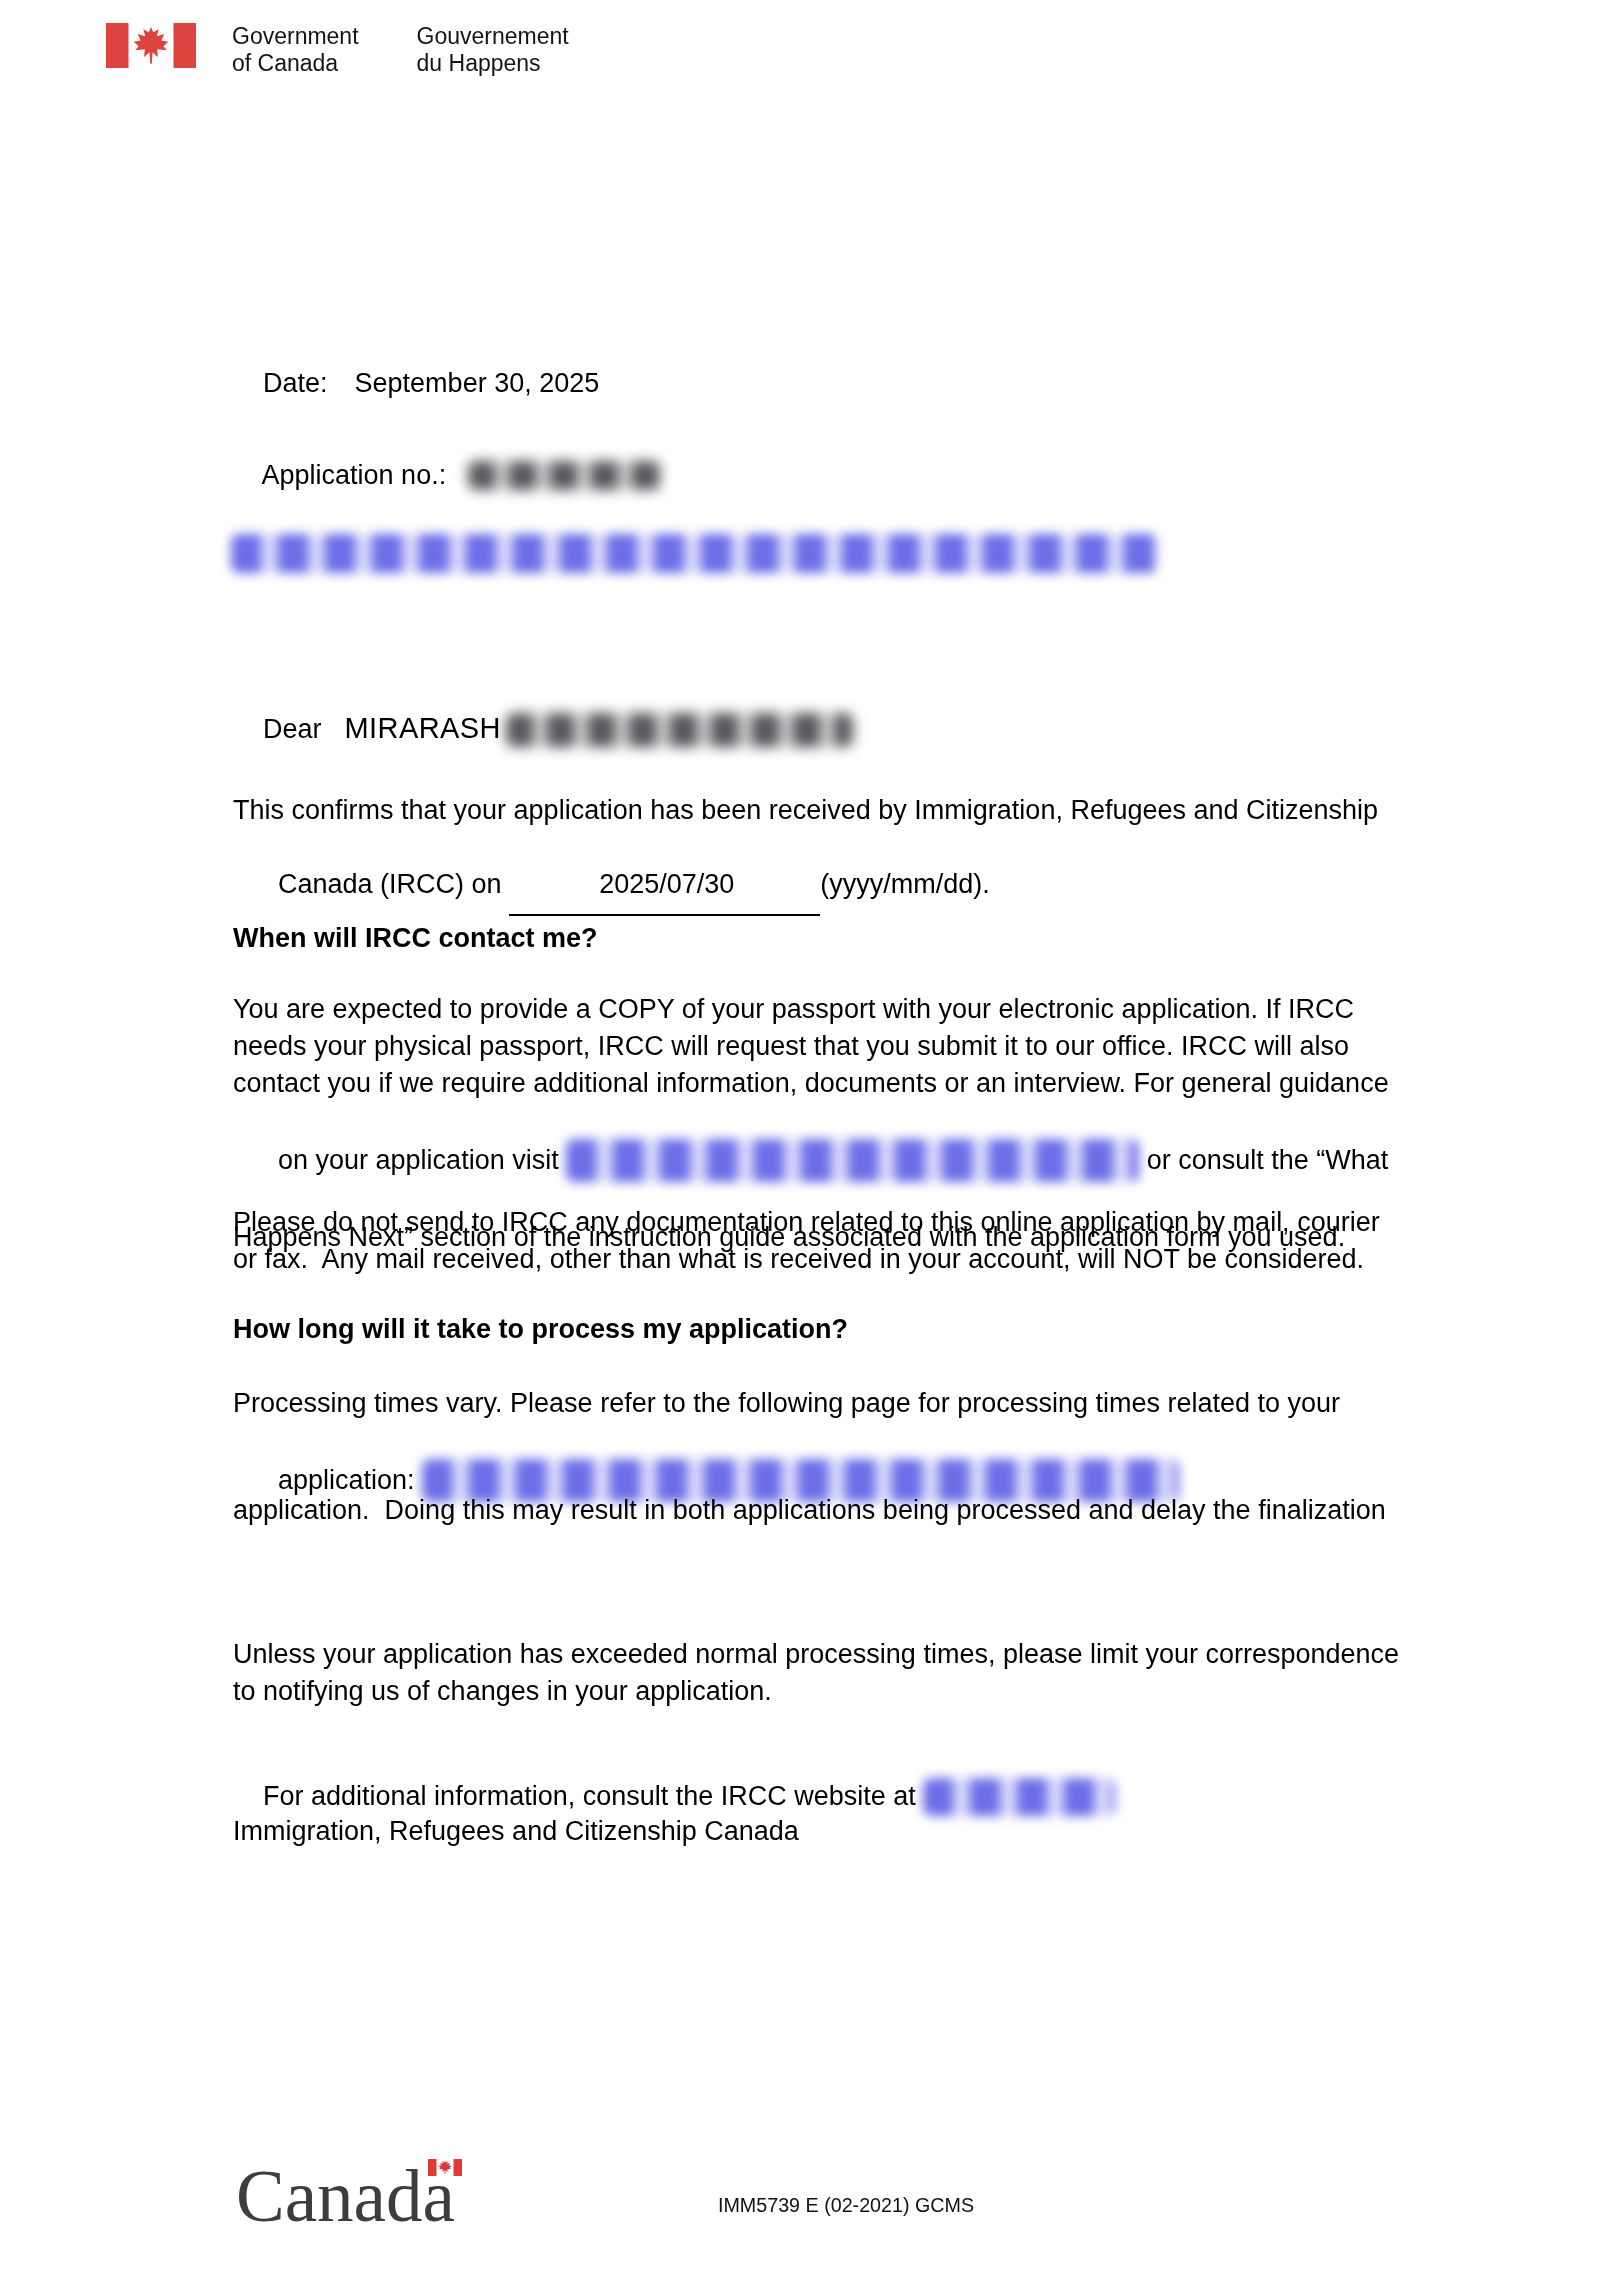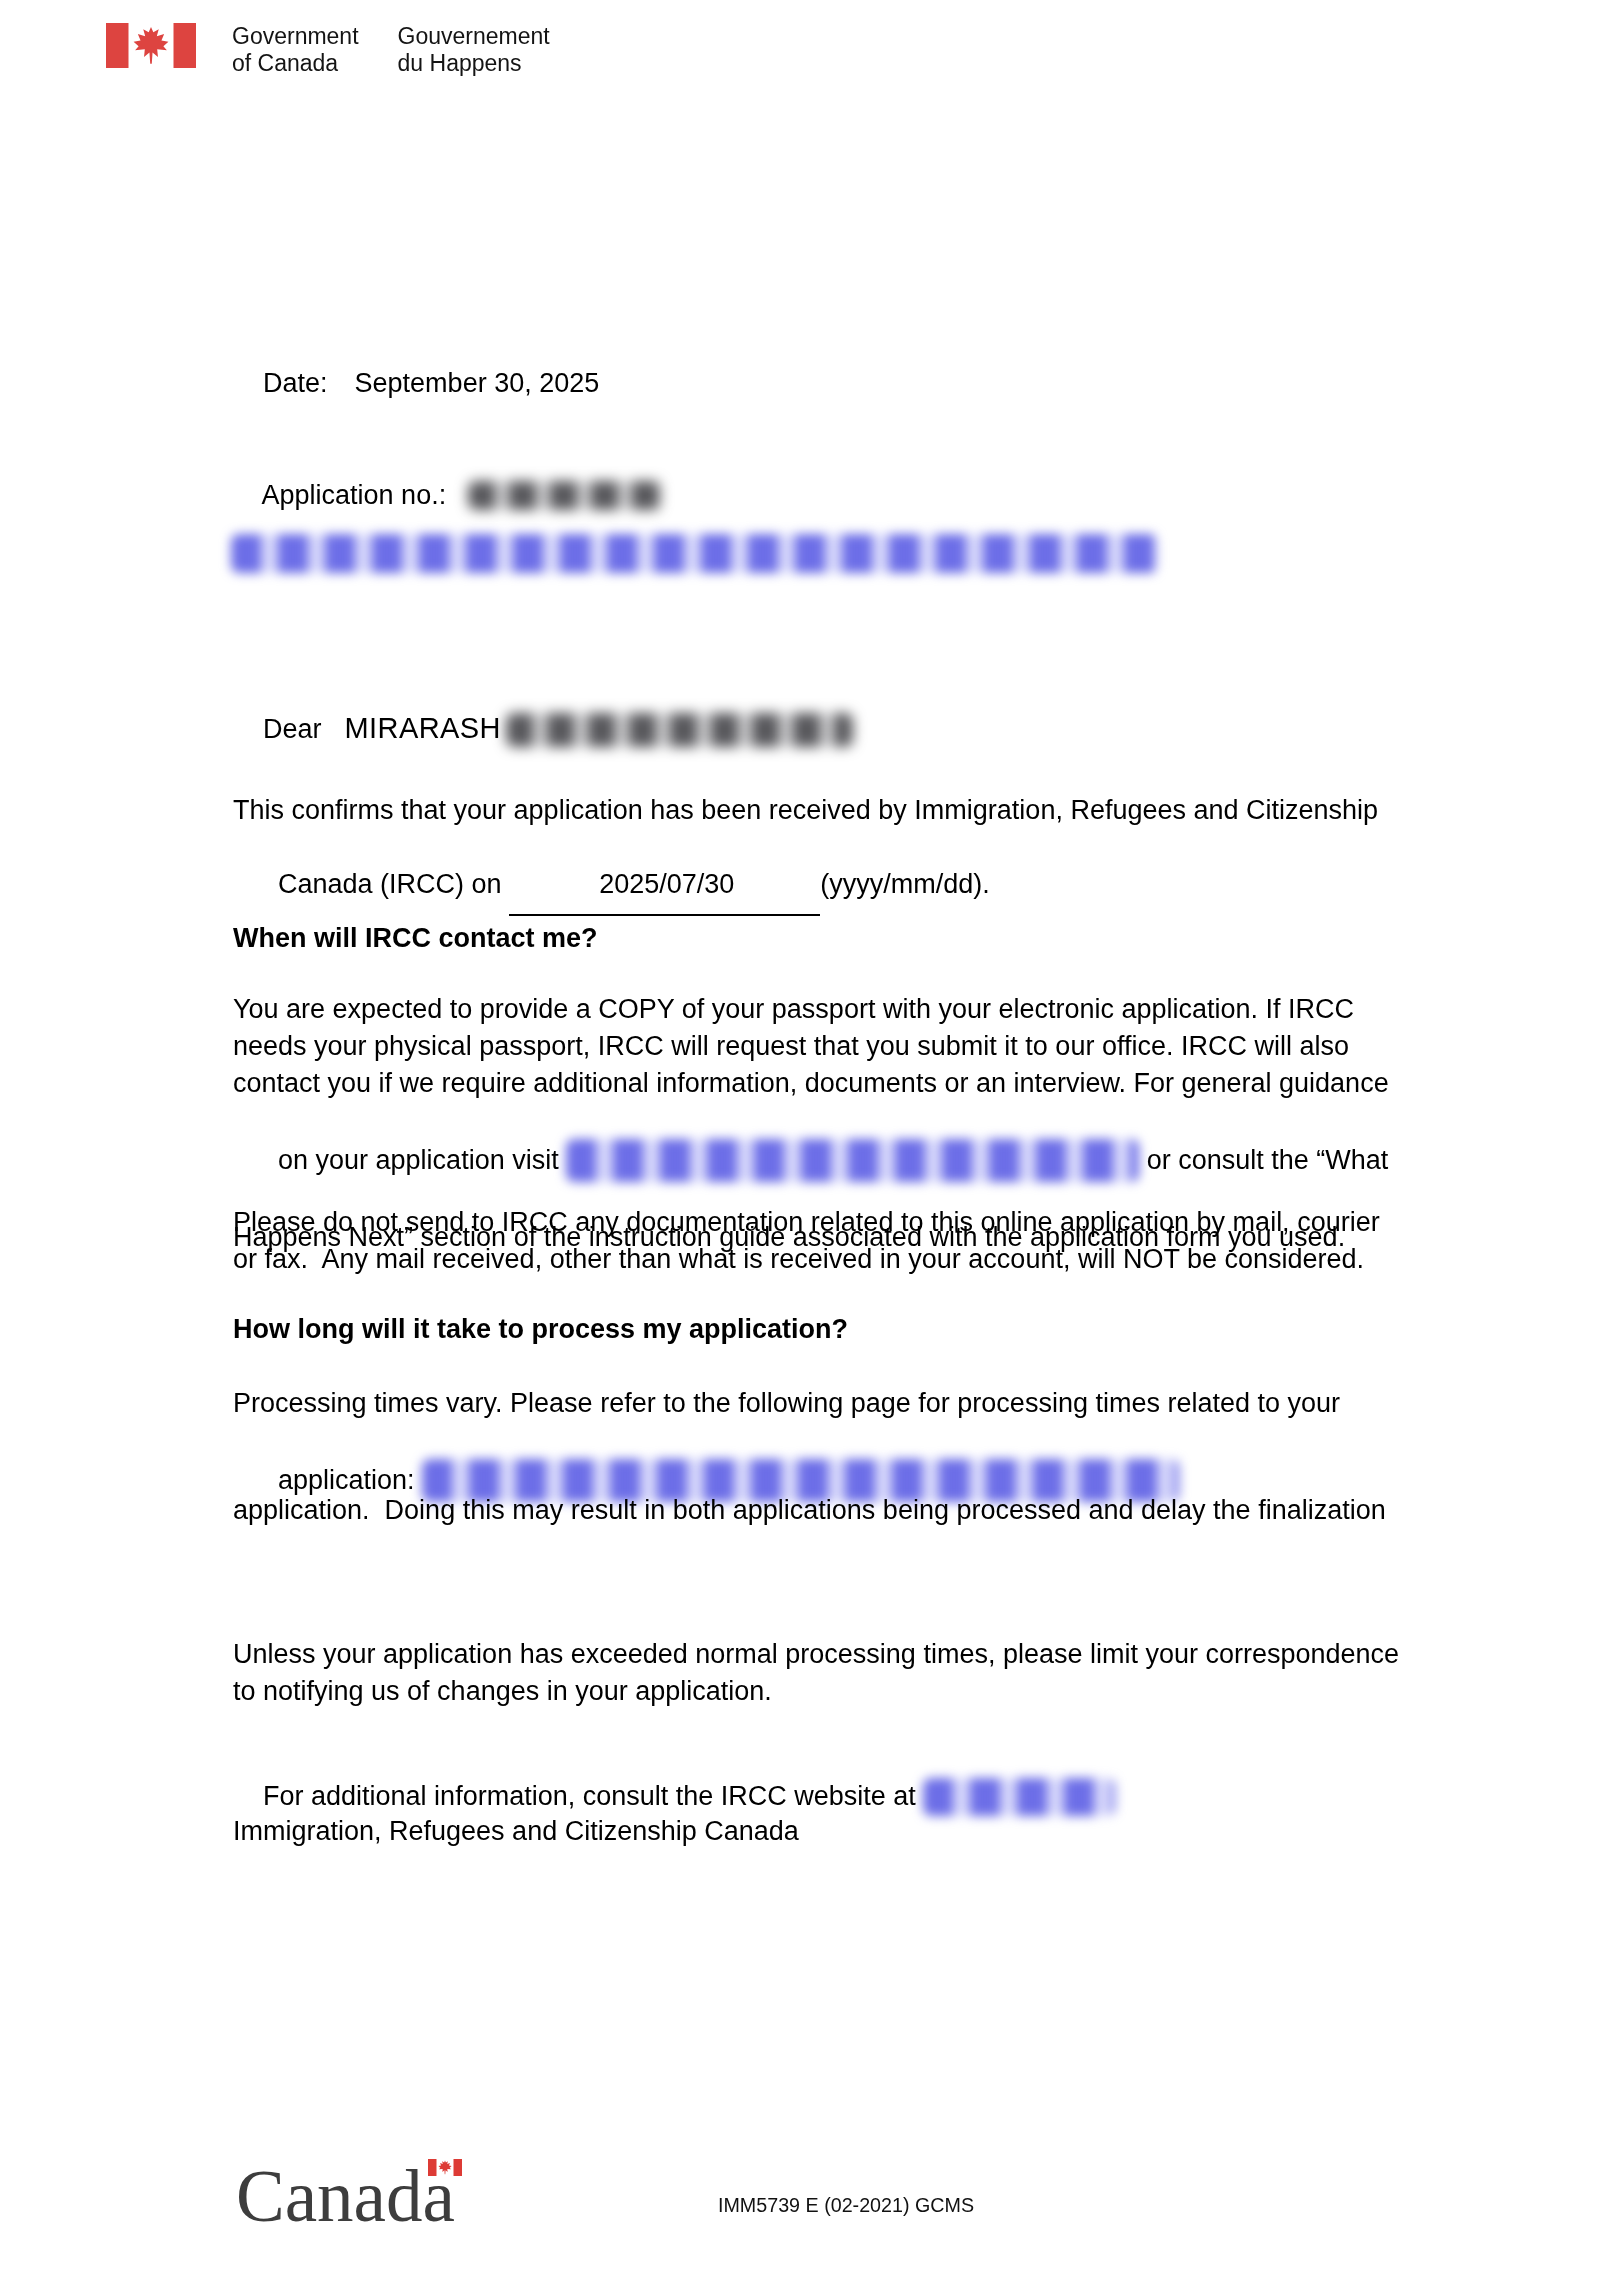--- a/index.html
+++ b/index.html
@@ -5,21 +5,21 @@
   html,body { margin:0; padding:0; background:#ffffff; }
   .page {
     position:relative; width:1621px; height:2234px; background:#ffffff;
     font-family:"Liberation Sans", sans-serif; color:#000; overflow:hidden;
   }
 
   
   .gov-logo { position:absolute; left:106px; top:23px; display:flex; align-items:flex-start; }
   .gov-flag { width:90px; height:45px; display:block; }
   .logo-text { font-size:23px; line-height:27px; color:#141414; margin-left:36px; white-space:pre; }
-  .logo-text.fr { margin-left:39px; }
+  .logo-text.fr { margin-left:58px; }
 
   
   .block { position:absolute; left:233px; }
   .line { white-space:pre; font-size:27px; line-height:37px; color:#000; }
   .heading { font-weight:bold; }
   .meta-label { font-size:27px; }
   .meta-gap { display:inline-block; width:27px; }
   .name-caps { font-size:29px; letter-spacing:0.4px; }
 
   .date-underline {
@@ -68,21 +68,21 @@
       </g>
     </svg>
     <div class="logo-text"><span>Government</span><br><span>of Canada</span></div>
     <div class="logo-text fr"><span>Gouvernement</span><br><span>du Happens</span></div>
   </div>
 
   <div class="block line" style="top:328px">
     <span class="meta-label">Date:</span><span class="meta-gap"></span><span>September 30, 2025</span>
   </div>
 
-  <div class="block line" style="top:440px">
+  <div class="block line" style="top:420px">
     <span class="meta-label">Application no.:</span><span class="meta-gap" style="width:21.5px"></span><span class="redact redact-dark r-appno"></span>
   </div>
 
   <div class="redact redact-blue r-notice"></div>
 
   <div class="block line" style="top:673px">
     <span>Dear</span><span class="meta-gap" style="width:23px"></span><span class="name-caps">MIRARASH</span><span class="meta-gap" style="width:5.4px"></span><span class="redact redact-dark r-name"></span>
   </div>
 
   <div class="block" style="top:792px">

